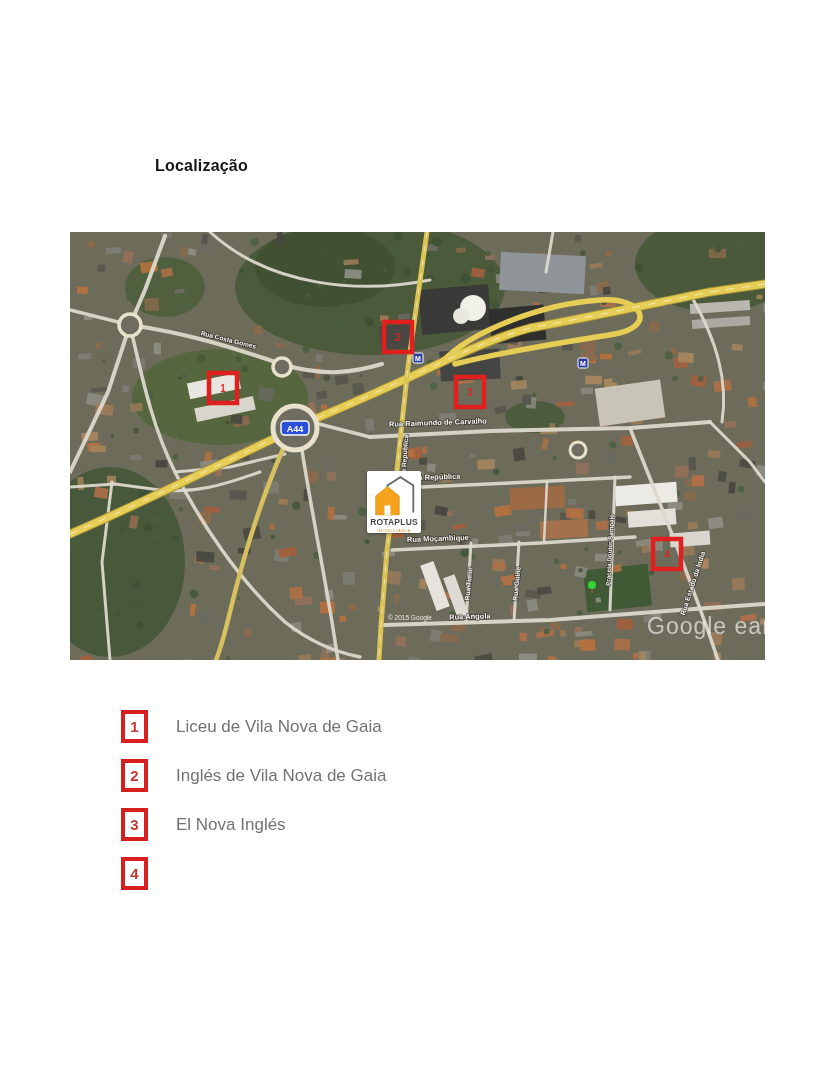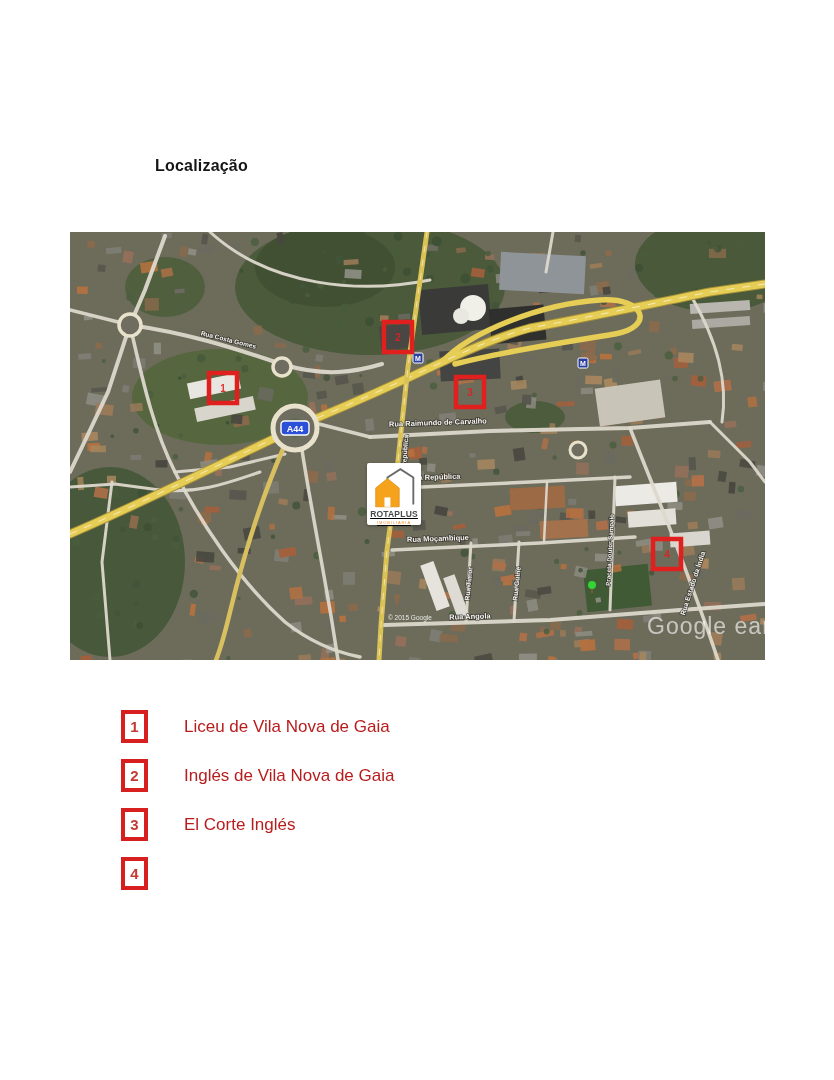--- a/index.html
+++ b/index.html
@@ -12,31 +12,31 @@
   .map-wrap svg{display:block;width:695px;height:428px;}
 
   .map-label{paint-order:stroke;stroke:rgba(30,30,30,.65);stroke-width:1.6px;fill:#f7f5ee;font-family:"Liberation Sans",sans-serif;font-weight:bold;}
   .marker-box{fill:none;stroke-width:4.5px;}
   .marker-num{font-weight:bold;fill:#e02020;opacity:.9;font-family:"Liberation Sans",sans-serif;}
   .watermark{fill:#ffffff;opacity:.62;font-size:23px;letter-spacing:1px;font-family:"Liberation Sans",sans-serif;}
   .attribution{fill:#ffffff;opacity:.85;font-size:6.5px;font-family:"Liberation Sans",sans-serif;}
   .shield-text{fill:#ffffff;font-size:9px;font-weight:bold;font-family:"Liberation Sans",sans-serif;}
   .metro-letter{fill:#ffffff;font-size:7px;font-weight:bold;font-family:"Liberation Sans",sans-serif;}
 
-  .logo-card{position:absolute;left:297px;top:231px;width:54px;height:62px;background:#ffffff;border-radius:2px;
-    box-shadow:0 1px 3px rgba(0,0,0,.35);display:flex;flex-direction:column;align-items:center;text-decoration:underline;}
+  .logo-card{position:absolute;left:297px;top:239px;width:54px;height:62px;background:#ffffff;border-radius:2px;
+    box-shadow:0 1px 3px rgba(0,0,0,.35);display:flex;flex-direction:column;align-items:center;}
   .logo-card svg{margin-top:5px;}
   .logo-name{font-size:8.5px;font-weight:bold;color:#4a4a4a;letter-spacing:.2px;margin-top:1px;}
   .logo-sub{font-size:4px;color:#ef8c28;letter-spacing:.9px;margin-top:1px;}
 
   .legend{position:absolute;left:121px;top:710px;list-style:none;margin:0;padding:0;}
   .legend li{display:flex;align-items:center;margin-bottom:16px;height:33px;}
   .legend-box{box-sizing:border-box;width:27px;height:33px;border:4px solid #d81f1f;color:#c23b32;
     font-size:15px;font-weight:bold;display:flex;align-items:center;justify-content:center;flex:0 0 27px;}
-  .legend-label{margin-left:36px;font-size:17px;color:#b91c1c;}
+  .legend-label{margin-left:28px;font-size:17px;color:#737373;}
 </style>
 </head>
 <body>
 
 <div class="page">
 
   <h1 class="doc-title">Localização</h1>
 
   <figure class="map-wrap" style="margin:0;">
     <svg id="map-svg" viewBox="0 0 695 428" xmlns="http://www.w3.org/2000/svg">
@@ -607,21 +607,21 @@
       <span class="legend-label">Liceu de Vila Nova de Gaia</span>
     </li>
 
     <li>
       <span class="legend-box">2</span>
       <span class="legend-label">Inglés de Vila Nova de Gaia</span>
     </li>
 
     <li>
       <span class="legend-box">3</span>
-      <span class="legend-label">El Corte Inglés</span>
+      <span class="legend-label">El Nova Inglés</span>
     </li>
 
     <li>
       <span class="legend-box">4</span>
     </li>
   </ul>
 
 </div>
 
 </body></html>

